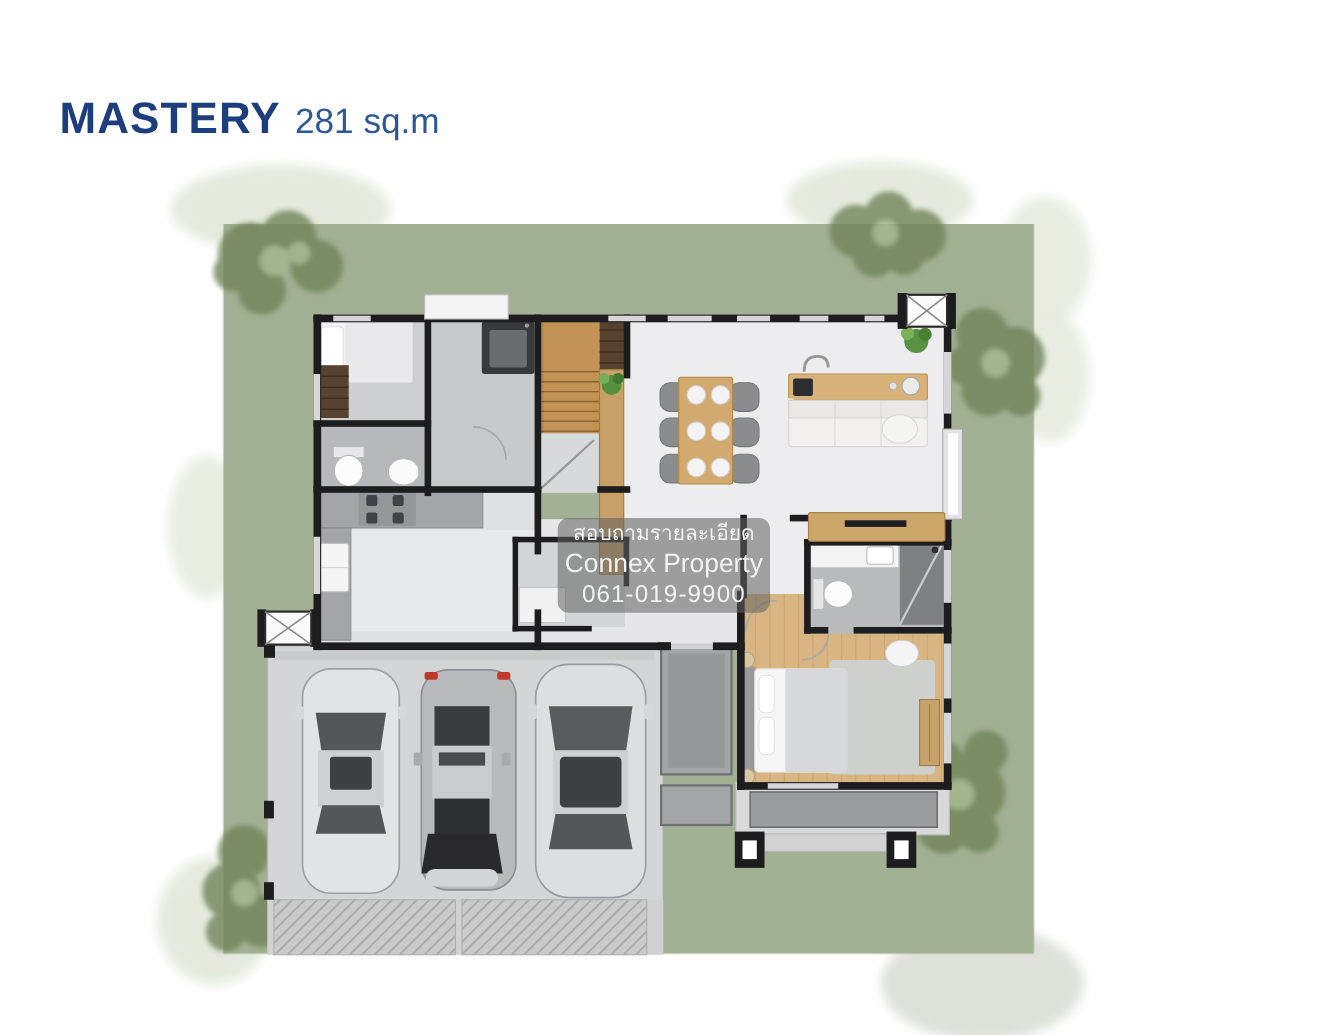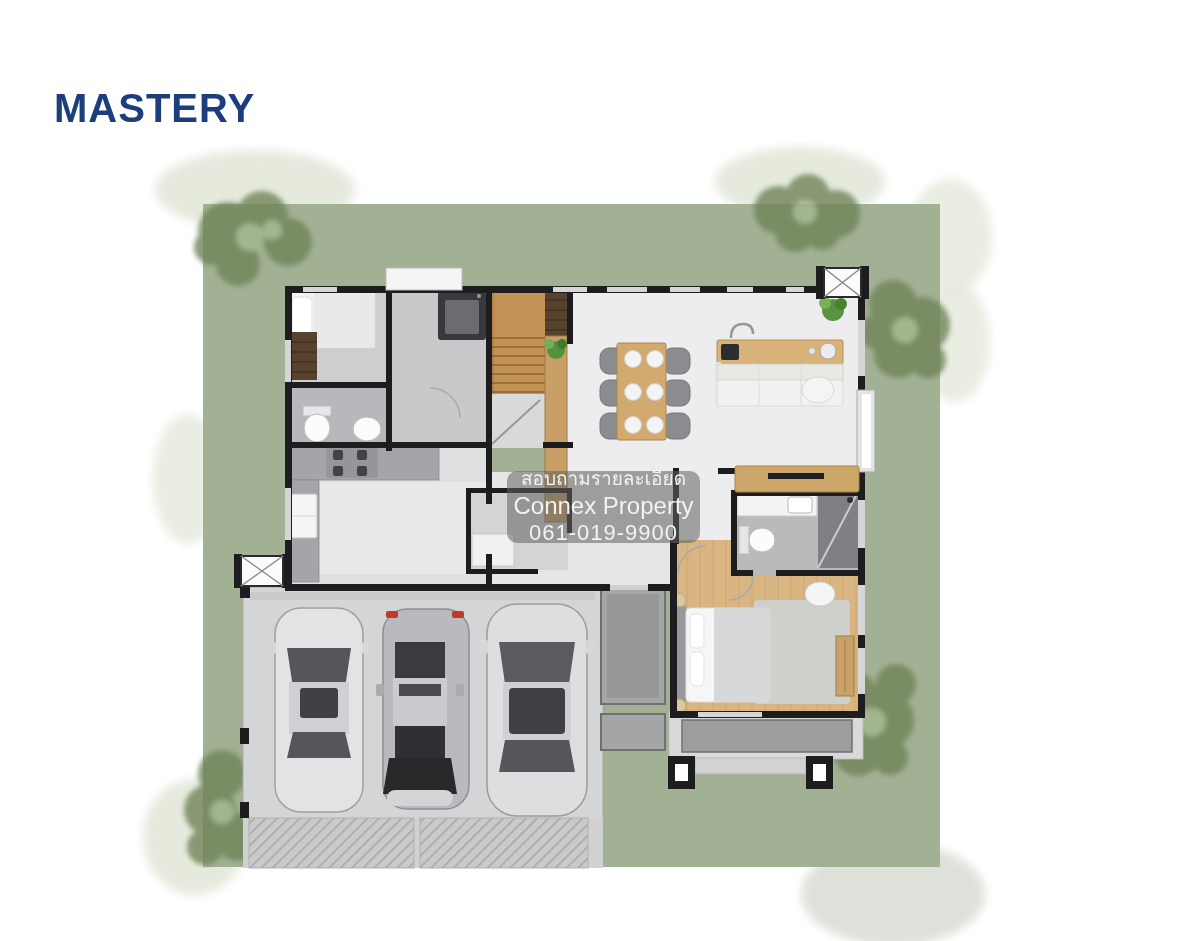--- a/index.html
+++ b/index.html
@@ -10,40 +10,41 @@
   }
   *{margin:0;padding:0;box-sizing:border-box;}
   body{background:#fff;font-family:"Liberation Sans", sans-serif;}
   .page{position:relative;width:1200px;height:941px;background:#ffffff;overflow:hidden;margin-top:42px;}
   .plan-svg{position:absolute;left:0;top:0;}
   .title{position:absolute;left:54px;top:44px;display:flex;align-items:baseline;gap:13px;z-index:4;}
   .title .name{font-size:40px;font-weight:700;letter-spacing:1px;color:var(--title-navy);}
   .title .area{font-size:32px;font-weight:400;color:var(--area-blue);}
   .floor-label{position:absolute;left:0;top:894px;width:100%;text-align:center;
     font-size:38px;font-weight:700;color:var(--title-navy);z-index:4;}
-  .watermark{position:absolute;left:507px;top:429px;width:193px;height:72px;
+  .watermark{position:absolute;left:507px;top:429px;width:193px;height:86px;
     background:var(--watermark-bg);border-radius:10px;z-index:5;
     display:flex;flex-direction:column;align-items:center;justify-content:center;
     color:var(--watermark-text);text-align:center;line-height:1.22;}
   .watermark .l1{font-size:19px;}
   .watermark .l2{font-size:24px;}
   .watermark .l3{font-size:22px;letter-spacing:1px;}
   
   .lawn{fill:var(--lawn-green);}
   .treec{fill:var(--tree-green);}
   .wall{fill:var(--wall-dark);}
   .win{fill:#d6d6d8;}
 </style>
 </head>
 <body>
 
 <div class="page">
 
   <div class="title">
     <span class="name">MASTERY</span>
+    <span class="area">281 sq.m</span>
   </div>
 
   <svg class="plan-svg" width="1200" height="941" viewBox="0 0 1200 941">
     <defs>
       <pattern id="hatch" width="8" height="8" patternUnits="userSpaceOnUse" patternTransform="rotate(45)">
         <rect width="8" height="8" fill="#c9cac9"></rect>
         <line x1="0" y1="0" x2="0" y2="8" stroke="#a6a7a5" stroke-width="3"></line>
       </pattern>
       <filter id="soft">
           <feGaussianBlur stdDeviation="2.5"></feGaussianBlur>

